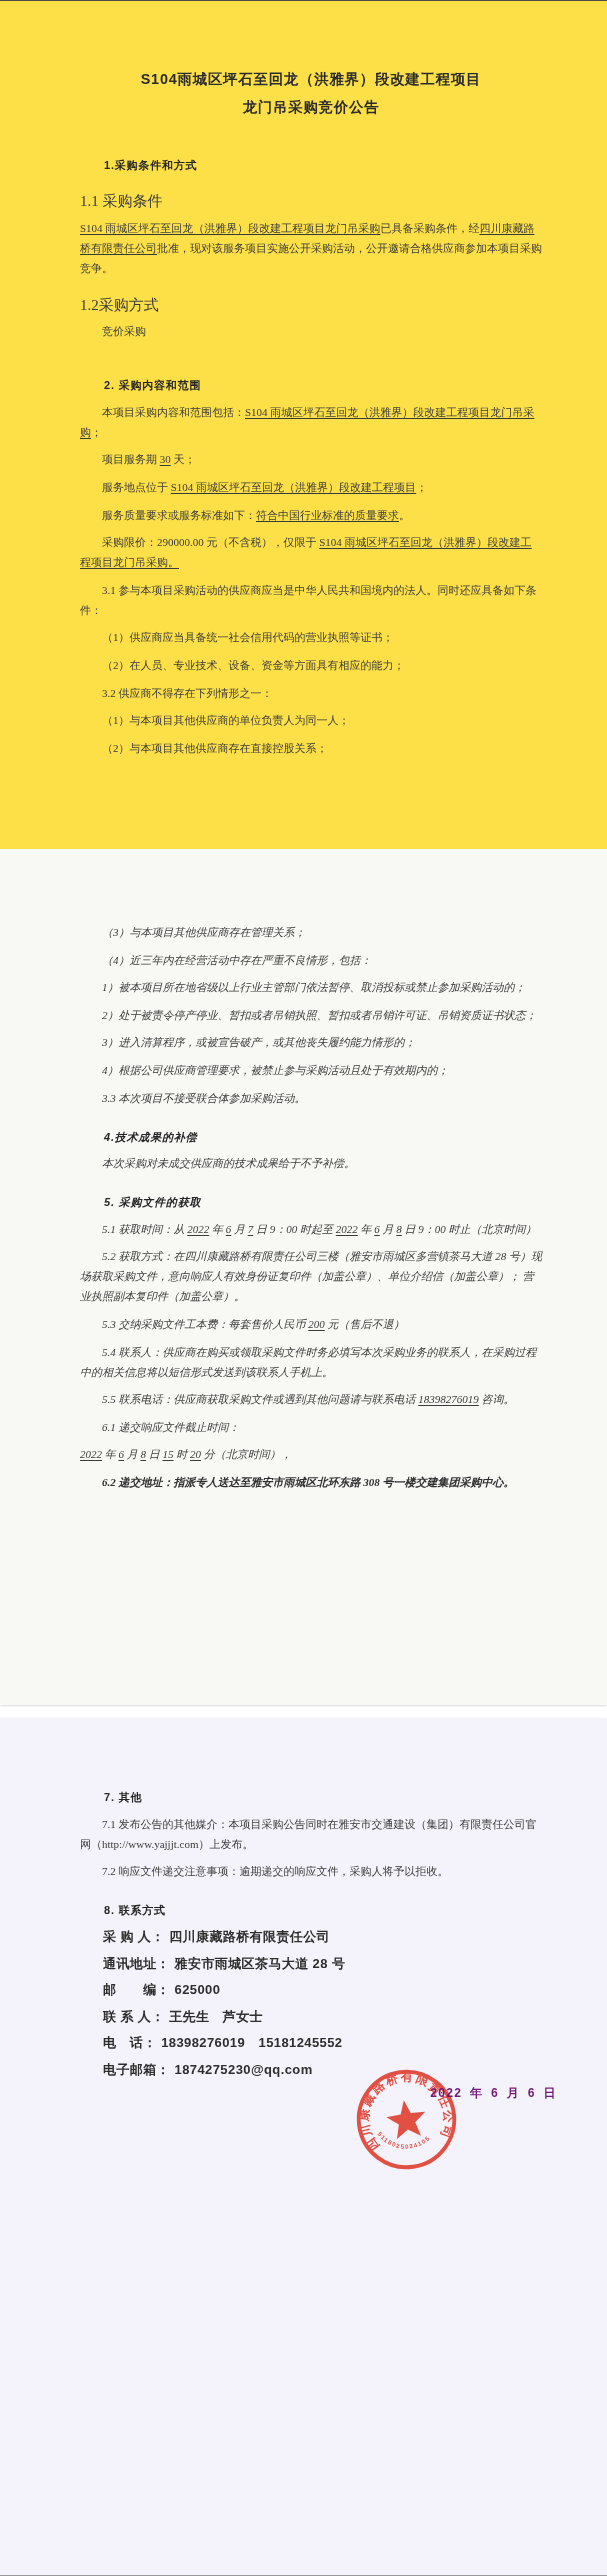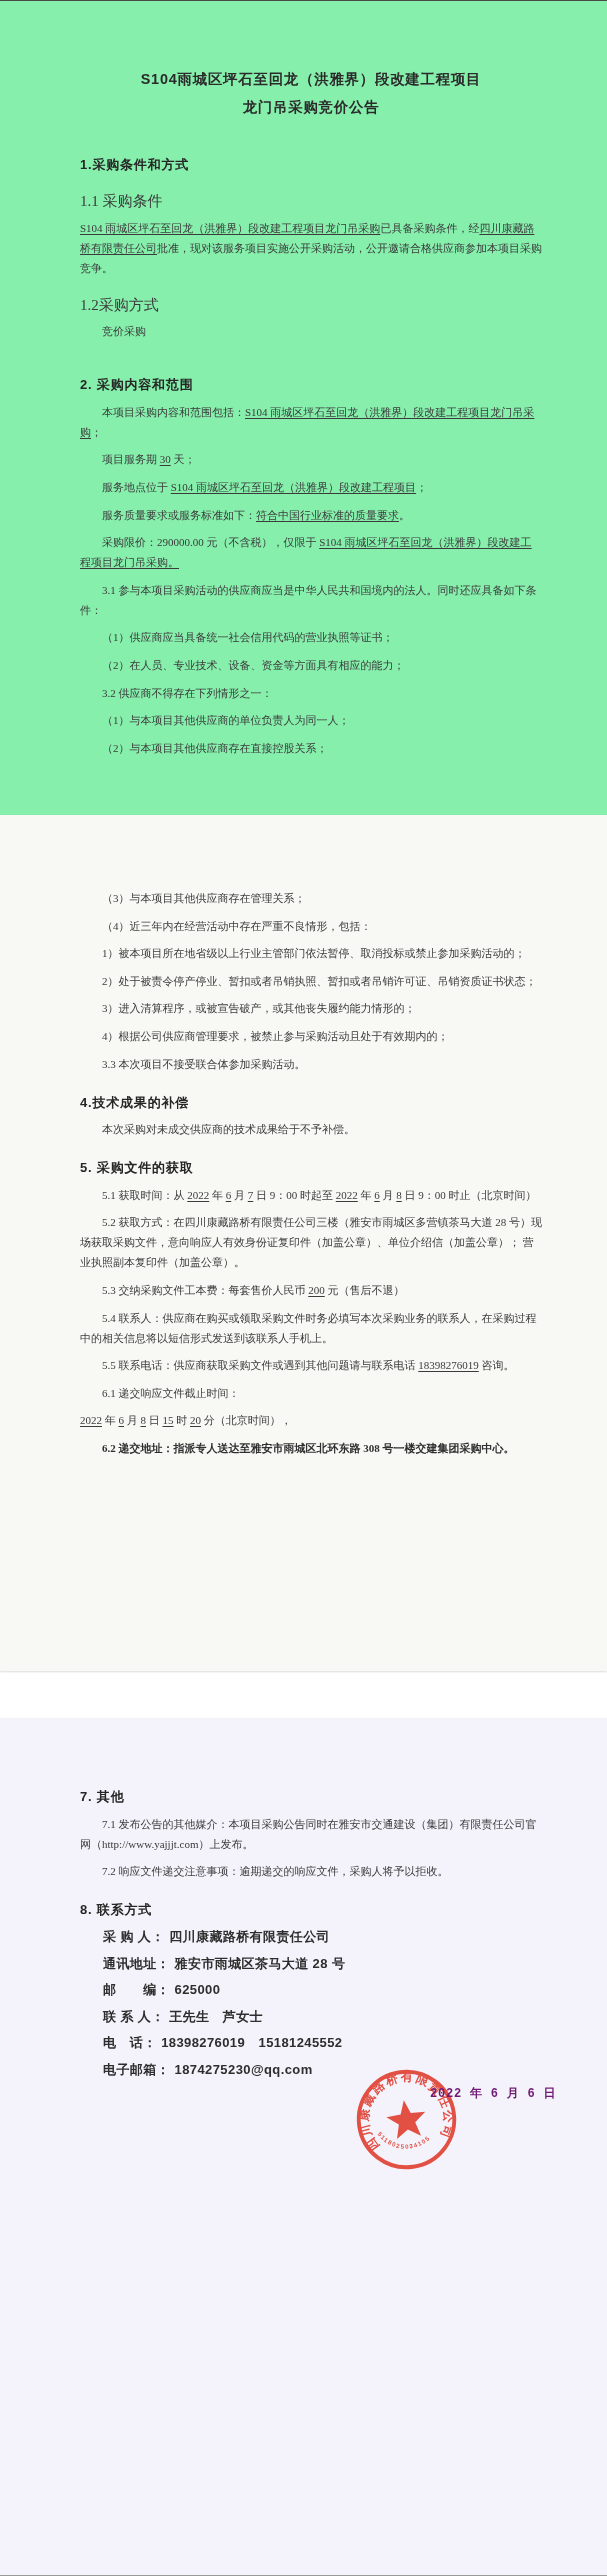--- a/index.html
+++ b/index.html
@@ -7,35 +7,35 @@
     position:relative; width:607px; height:2576px; overflow:hidden;
     background:#ffffff;
     font-family:"Liberation Serif","DejaVu Serif",serif;
     color:#3b3b3b;
   }
   .page {
     position:absolute; left:0; width:607px; box-sizing:border-box;
     padding:0 65px 0 80px;
     box-shadow:0 0.8px 2.3px rgba(70,70,70,.28);
   }
-  #p1 { top:0;      height:856px; background:#86efac; border-top:1.5px solid #4a4a4a; }
-  #p2 { top:815px; height:856px; background:#f8f8f5; }
+  #p1 { top:0;      height:856px; background:#fde047; border-top:1.5px solid #4a4a4a; }
+  #p2 { top:849px; height:856px; background:#f8f8f5;font-style:italic; }
   #p3 { top:1718px; height:858px; background:#f4f2fa; border-bottom:1.5px solid #9a9a9a; }
 
   .doc-title {
     margin-top:64px; text-align:center;
     font-family:"Liberation Sans","DejaVu Sans",sans-serif;
     font-weight:bold; font-size:14.4px; line-height:28px;
     color:#2b2b2b; letter-spacing:0.8px;
   }
   .h1 {
     margin-top:35px;
     font-family:"Liberation Sans","DejaVu Sans",sans-serif;
-    font-weight:bold; font-size:13px; line-height:18px;
-    color:#262626; letter-spacing:0.8px;
+    font-weight:bold; font-size:11px; line-height:18px;
+    color:#262626; letter-spacing:0.8px;margin-left:24px;
   }
   #p2 .h1, #p3 .h1 { margin-top:20px; }
   #p3 .h1:first-child { margin-top:70px; }
   .sub { margin-top:18px; font-size:15px; line-height:18px; }
   .p { margin-top:7.6px; font-size:11px; line-height:20px; text-indent:2em; }
   .p.flush { text-indent:0; }
   .p.bold { font-weight:bold; color:#303030; }
   .u { text-decoration:underline; text-underline-offset:2.3px; text-decoration-thickness:0.8px; }
 
   .contact-row {

